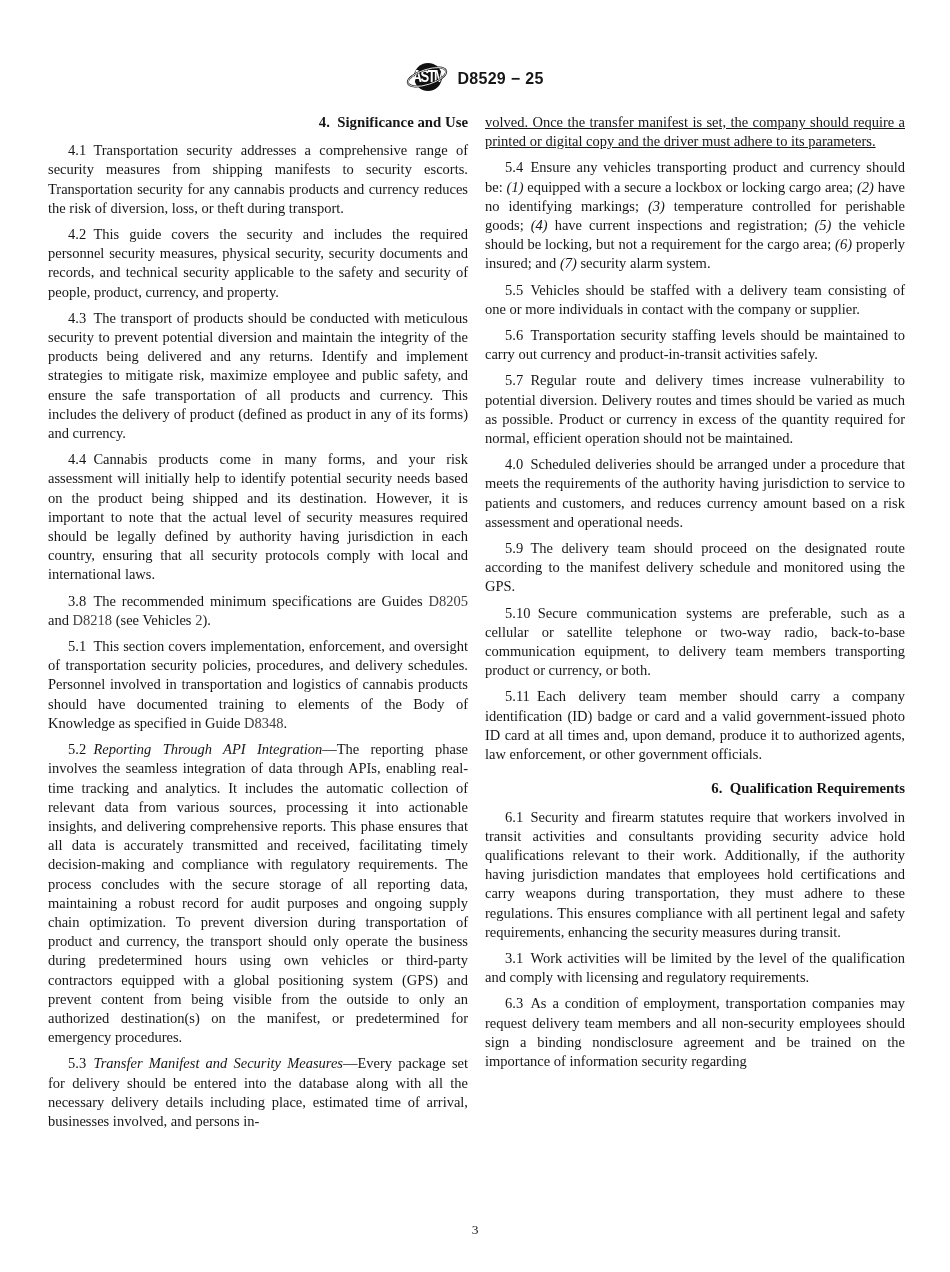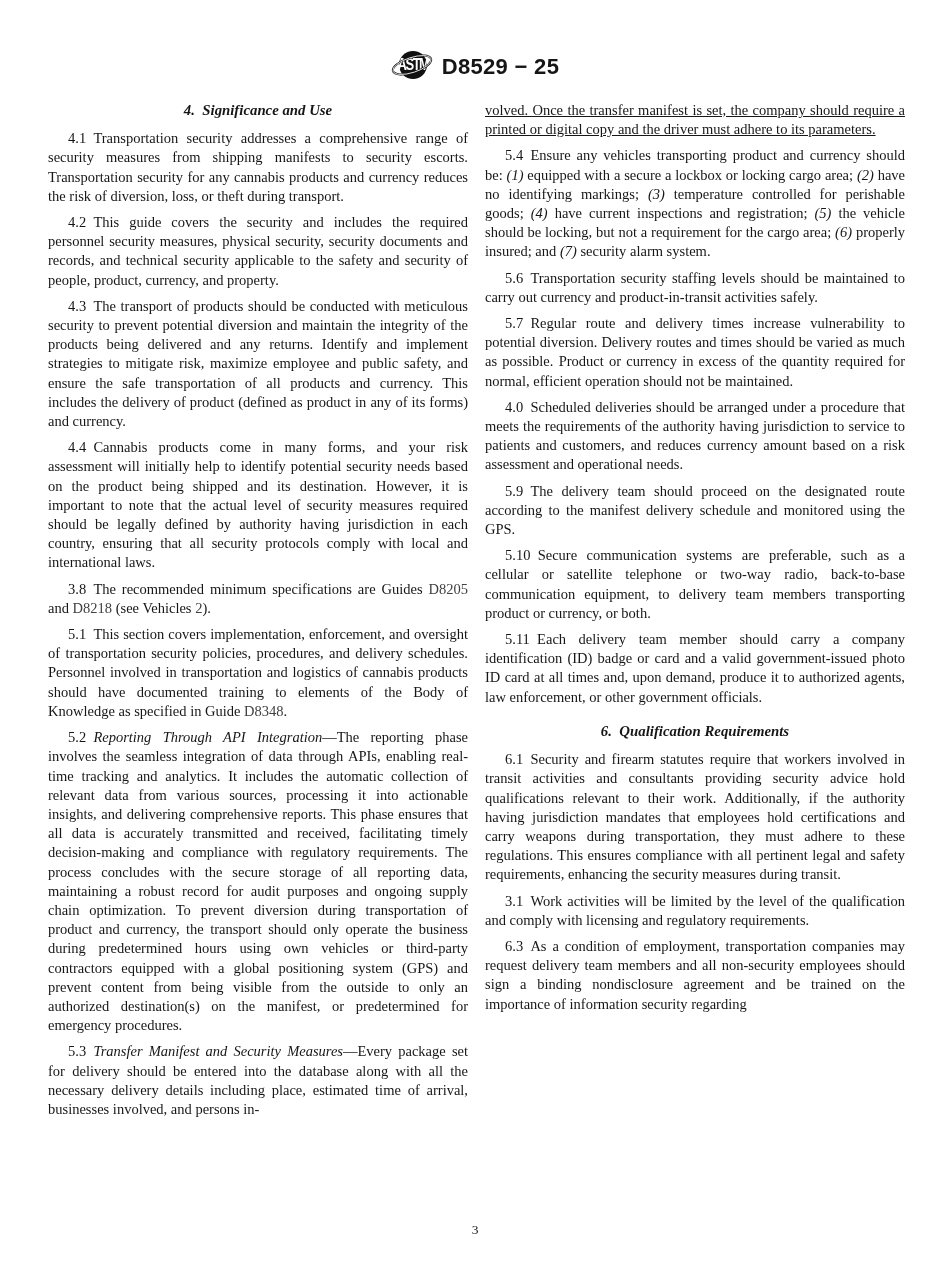--- a/index.html
+++ b/index.html
@@ -11,48 +11,47 @@
     font-family: "Liberation Serif", "DejaVu Serif", serif;
     color: #161616;
     overflow: hidden;
     box-sizing: border-box;
   }
   .doc-header {
     display: flex;
     justify-content: center;
     align-items: center;
     gap: 9px;
-    padding-top: 46px;
+    padding-top: 58px;
     margin-bottom: 13px;
   }
   .astm-logo { width: 42px; height: 38px; }
   .doc-code {
     font-family: "Liberation Sans", "DejaVu Sans", sans-serif;
     font-weight: bold;
-    font-size: 22px;
+    font-size: 16px;
     letter-spacing: 0.3px;
   }
   .columns {
     display: flex;
     gap: 17px;
     padding: 0 45px 0 48px;
   }
   .column {
     width: 420px;
     font-size: 14.5px;
     line-height: 19.2px;
     text-align: justify;
   }
   .section-heading {
     font-size: 14.8px;
     font-weight: bold;
     margin: 15px 0 9px 0;
     line-height: 19.2px;
-    text-align: center;
-    font-style: italic;
+    text-align: right;
   }
   .column > .section-heading:first-child { margin-top: 0; }
   .para {
     margin: 0 0 7px 0;
     text-indent: 20px;
   }
   .para.noindent { text-indent: 0; text-decoration: underline; }
   .ref-link { color: #404040; text-decoration: none; cursor: pointer; }
   em { font-style: italic; }
   .doc-footer {
@@ -89,20 +88,21 @@
         <p class="para"><span>4.3 The transport of products should be conducted with meticulous security to prevent potential diversion and maintain the integrity of the products being delivered and any returns. Identify and implement strategies to mitigate risk, maximize employee and public safety, and ensure the safe transportation of all products and currency. This includes the delivery of product (defined as product in any of its forms) and currency.</span></p>
         <p class="para"><span>4.4 Cannabis products come in many forms, and your risk assessment will initially help to identify potential security needs based on the product being shipped and its destination. However, it is important to note that the actual level of security measures required should be legally defined by authority having jurisdiction in each country, ensuring that all security protocols comply with local and international laws.</span></p>
         <p class="para"><span>3.8 The recommended minimum specifications are Guides </span><a class="ref-link">D8205</a><span> and </span><a class="ref-link">D8218</a><span> (see Vehicles </span><a class="ref-link">2</a><span>).</span></p>
         <p class="para"><span>5.1 This section covers implementation, enforcement, and oversight of transportation security policies, procedures, and delivery schedules. Personnel involved in transportation and logistics of cannabis products should have documented training to elements of the Body of Knowledge as specified in Guide </span><a class="ref-link">D8348</a><span>.</span></p>
         <p class="para"><span>5.2 </span><em>Reporting Through API Integration</em><span>—The reporting phase involves the seamless integration of data through APIs, enabling real-time tracking and analytics. It includes the automatic collection of relevant data from various sources, processing it into actionable insights, and delivering comprehensive reports. This phase ensures that all data is accurately transmitted and received, facilitating timely decision-making and compliance with regulatory requirements. The process concludes with the secure storage of all reporting data, maintaining a robust record for audit purposes and ongoing supply chain optimization. To prevent diversion during transportation of product and currency, the transport should only operate the business during predetermined hours using own vehicles or third-party contractors equipped with a global positioning system (GPS) and prevent content from being visible from the outside to only an authorized destination(s) on the manifest, or predetermined for emergency procedures.</span></p>
         <p class="para"><span>5.3 </span><em>Transfer Manifest and Security Measures</em><span>—Every package set for delivery should be entered into the database along with all the necessary delivery details including place, estimated time of arrival, businesses involved, and persons in-</span></p>
       </div>
     <div class="column" id="column-right">
         <p class="para noindent"><span>volved. Once the transfer manifest is set, the company should require a printed or digital copy and the driver must adhere to its parameters.</span></p>
         <p class="para"><span>5.4 Ensure any vehicles transporting product and currency should be: </span><em>(1)</em><span> equipped with a secure a lockbox or locking cargo area; </span><em>(2)</em><span> have no identifying markings; </span><em>(3)</em><span> temperature controlled for perishable goods; </span><em>(4)</em><span> have current inspections and registration; </span><em>(5)</em><span> the vehicle should be locking, but not a requirement for the cargo area; </span><em>(6)</em><span> properly insured; and </span><em>(7)</em><span> security alarm system.</span></p>
+        <p class="para"><span>5.5 Vehicles should be staffed with a delivery team consisting of one or more individuals in contact with the company or supplier.</span></p>
         <p class="para"><span>5.6 Transportation security staffing levels should be maintained to carry out currency and product-in-transit activities safely.</span></p>
         <p class="para"><span>5.7 Regular route and delivery times increase vulnerability to potential diversion. Delivery routes and times should be varied as much as possible. Product or currency in excess of the quantity required for normal, efficient operation should not be maintained.</span></p>
         <p class="para"><span>4.0 Scheduled deliveries should be arranged under a procedure that meets the requirements of the authority having jurisdiction to service to patients and customers, and reduces currency amount based on a risk assessment and operational needs.</span></p>
         <p class="para"><span>5.9 The delivery team should proceed on the designated route according to the manifest delivery schedule and monitored using the GPS.</span></p>
         <p class="para"><span>5.10 Secure communication systems are preferable, such as a cellular or satellite telephone or two-way radio, back-to-base communication equipment, to delivery team members transporting product or currency, or both.</span></p>
         <p class="para"><span>5.11 Each delivery team member should carry a company identification (ID) badge or card and a valid government-issued photo ID card at all times and, upon demand, produce it to authorized agents, law enforcement, or other government officials.</span></p>
         <h2 class="section-heading">6. Qualification Requirements</h2>
         <p class="para"><span>6.1 Security and firearm statutes require that workers involved in transit activities and consultants providing security advice hold qualifications relevant to their work. Additionally, if the authority having jurisdiction mandates that employees hold certifications and carry weapons during transportation, they must adhere to these regulations. This ensures compliance with all pertinent legal and safety requirements, enhancing the security measures during transit.</span></p>
         <p class="para"><span>3.1 Work activities will be limited by the level of the qualification and comply with licensing and regulatory requirements.</span></p>
         <p class="para"><span>6.3 As a condition of employment, transportation companies may request delivery team members and all non-security employees should sign a binding nondisclosure agreement and be trained on the importance of information security regarding</span></p>

